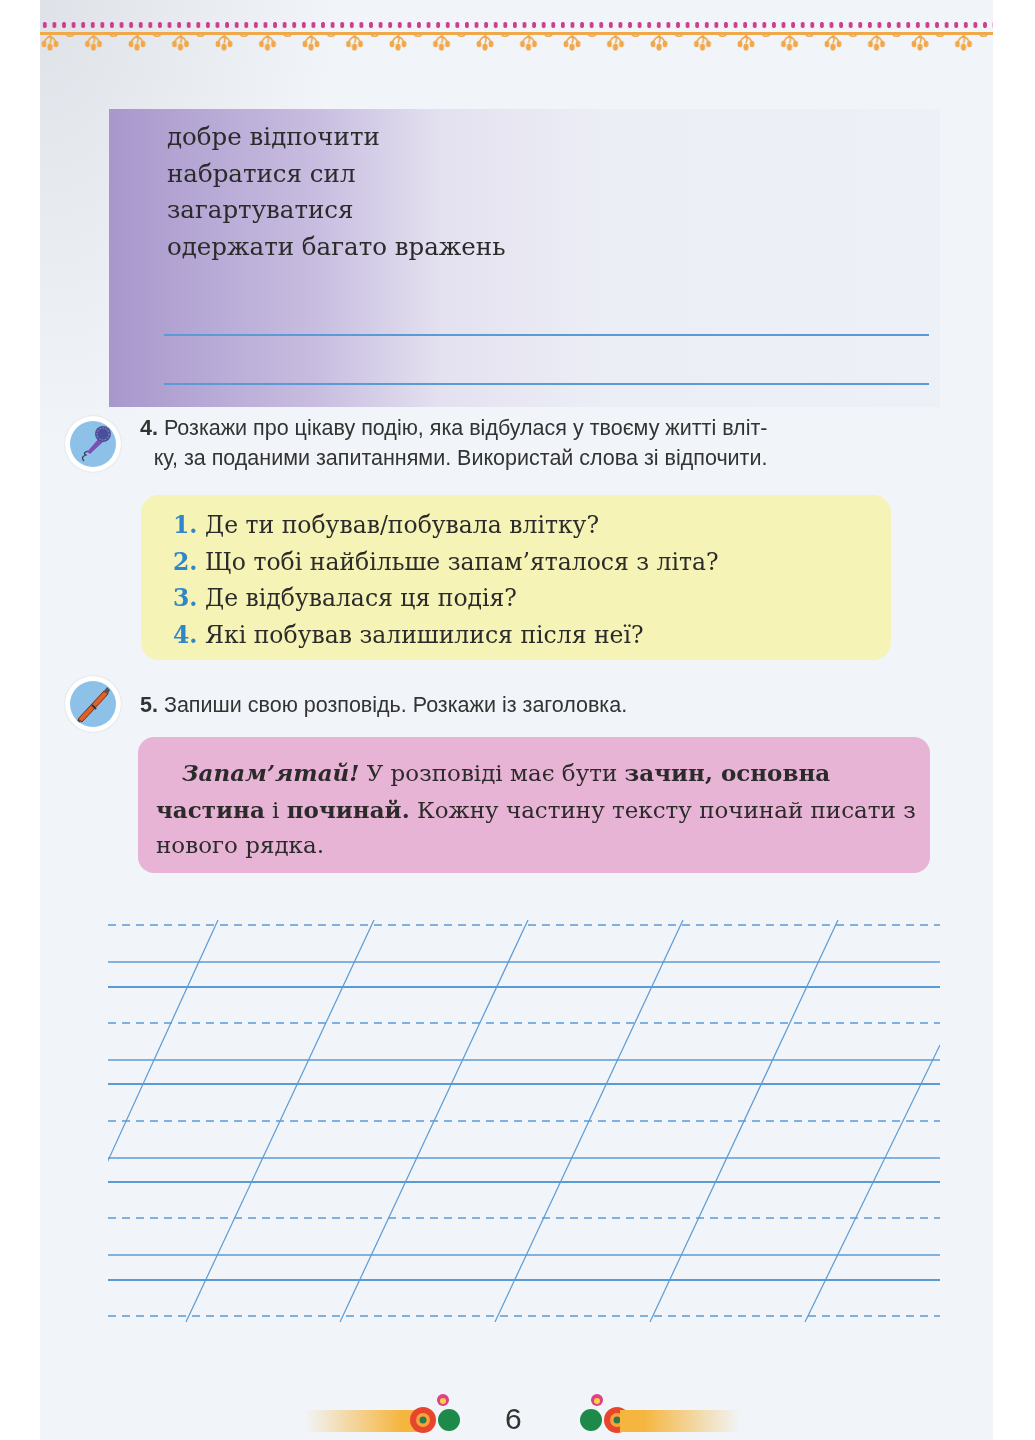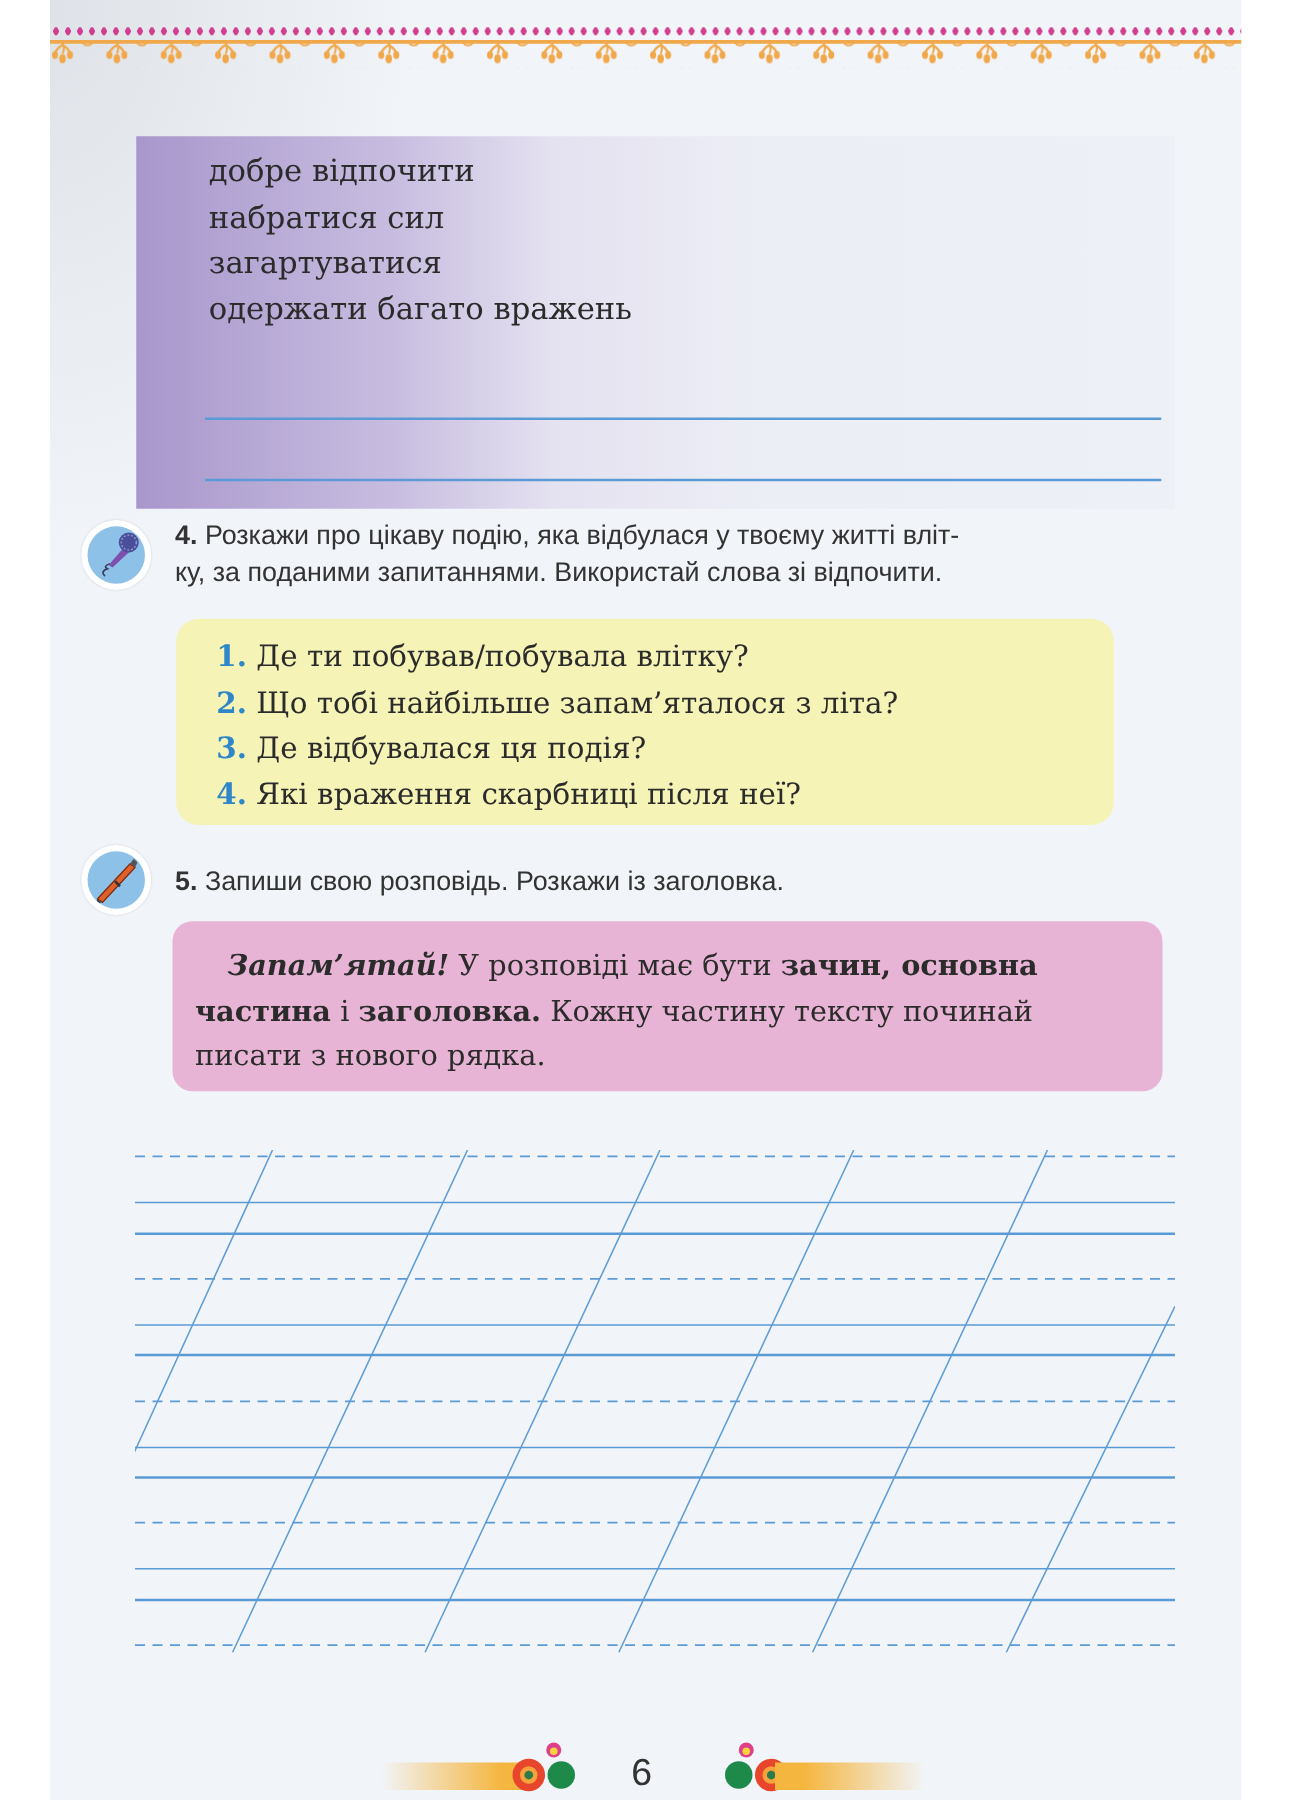--- a/index.html
+++ b/index.html
@@ -34,21 +34,21 @@
     }
     .word-list {
       position: absolute; left: 58px; top: 10px; margin: 0; padding: 0; list-style: none;
       font-family: "DejaVu Serif", serif; font-size: 24.5px; line-height: 36.5px; color: #2b2b2b;
     }
     .answer-line { position: absolute; left: 55px; width: 765px; height: 2px; background: #5b9bd5; }
 
     
     .task-icon { position: absolute; width: 56px; height: 56px; border-radius: 50%; background: #fff; box-shadow: 0 0 2px rgba(0,0,0,0.15); }
     .task-icon .inner { position: absolute; left: 5px; top: 5px; width: 46px; height: 46px; border-radius: 50%; background: #8ec1e8; overflow: hidden; }
-    .task-text { position: absolute; font-size: 21.5px; line-height: 30px; color: #333; }
+    .task-text { position: absolute; font-size: 21.5px; line-height: 30px; color: #333; text-align: right; }
     .task-text .num { font-weight: bold; }
 
     
     .yellow-box {
       position: absolute; left: 141px; top: 495px; width: 750px; height: 165px;
       background: #f5f3b6; border-radius: 18px;
     }
     .q-list { position: absolute; left: 32px; top: 12px; margin: 0; padding: 0; list-style: none;
       font-family: "DejaVu Serif", serif; font-size: 23.5px; line-height: 36.5px; color: #2b2b2b; }
     .q-list .qn { color: #2f86c8; font-weight: bold; }
@@ -121,41 +121,41 @@
   <span class="num">4.</span>
   <span>Розкажи про цікаву подію, яка відбулася у твоєму житті вліт-</span><br>
   <span>ку, за поданими запитаннями. Використай слова зі відпочити.</span>
 </div>
 
 <div class="yellow-box">
   <ol class="q-list">
     <li><span class="qn">1.</span> <span>Де ти побував/побувала влітку?</span></li>
     <li><span class="qn">2.</span> <span>Що тобі найбільше запам’яталося з літа?</span></li>
     <li><span class="qn">3.</span> <span>Де відбувалася ця подія?</span></li>
-    <li><span class="qn">4.</span> <span>Які враження скарбниці після неї?</span></li>
+    <li><span class="qn">4.</span> <span>Які побував залишилися після неї?</span></li>
   </ol>
 </div>
 
 <div class="task-icon" style="left:65px; top:676px;">
   <div class="inner">
     <svg width="46" height="46" viewBox="0 0 46 46">
       <path d="M8 38 L34 10 L38 13 L12 41 Z" fill="#e0602a" stroke="#7a2a10" stroke-width="1"></path>
       <path d="M8 38 L6 43 L11 41 Z" fill="#444"></path>
       <path d="M34 10 L37 6 L40 9 L38 13 Z" fill="#555"></path>
       <path d="M22 24 L26 28" stroke="#333" stroke-width="2"></path>
     </svg>
   </div>
 </div>
 <div class="task-text" style="left:140px; top:690px;">
   <span class="num">5.</span>
   <span>Запиши свою розповідь. Розкажи із заголовка.</span>
 </div>
 
 <div class="pink-box">
-  <p class="memo"><span class="hl">Запам’ятай!</span><span> У розповіді має бути </span><b>зачин, основна частина</b><span> і </span><b>заголовка.</b><span> Кожну частину тексту починай писати з нового рядка.</span></p>
+  <p class="memo"><span class="hl">Запам’ятай!</span><span> У розповіді має бути </span><b>зачин, основна частина</b><span> і </span><b>починай.</b><span> Кожну частину тексту починай писати з нового рядка.</span></p>
 </div>
 
 <svg class="grid" width="832" height="430" viewBox="0 0 832 430">
   <defs>
     <clipPath id="gclip">
         <rect x="0" y="15" width="832" height="402"></rect>
       </clipPath>
   </defs>
   <g stroke="#5b9bd5" fill="none">
 

